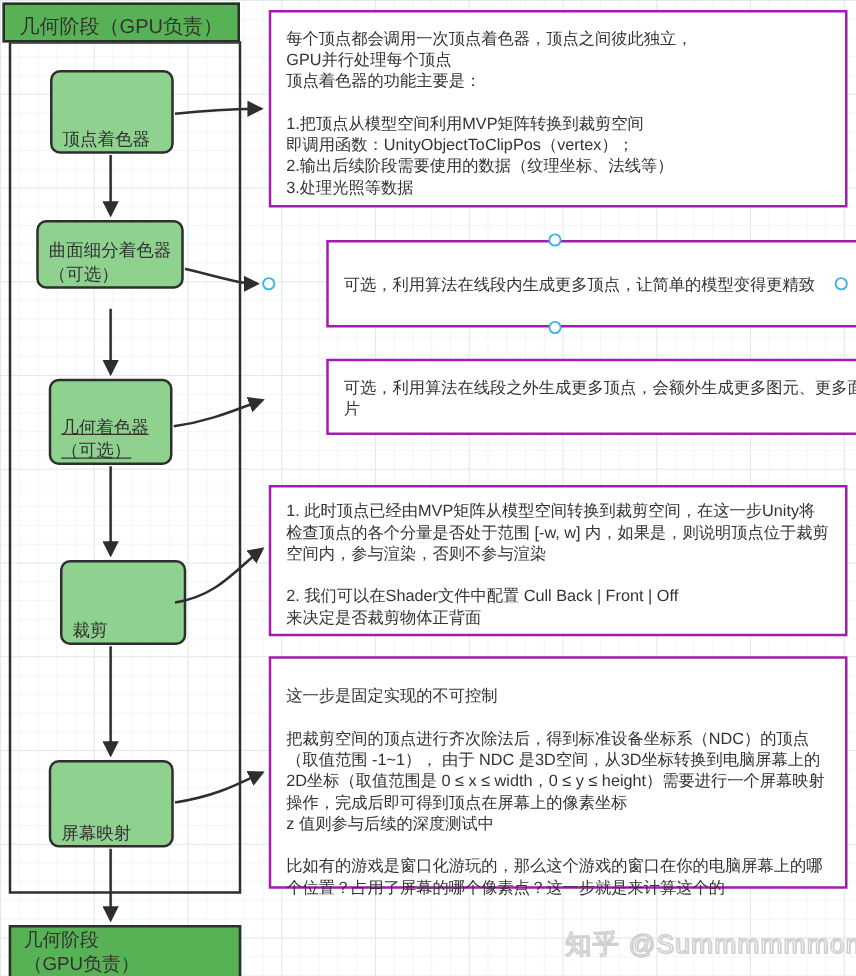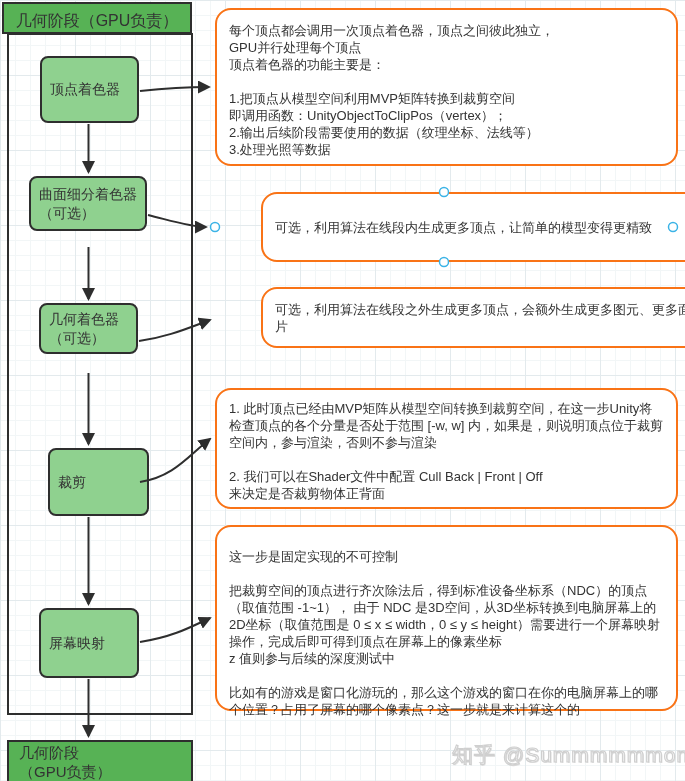--- a/index.html
+++ b/index.html
@@ -33,31 +33,31 @@
   
   .frame{
     left:7px; top:33px; width:186px; height:682px;
     border:2px solid #2e2e2e; background:transparent;
   }
   
   .node{
     background:#8fd18f;
     border:2px solid #2e2e2e;
     border-radius:8px;
-    display:flex; align-items:center;
+    display:flex; align-items:flex-end;
     font-size:14px; line-height:19px;
     padding-left:8px;
     white-space:pre-line;
     color:#333;
   }
   
   .note{
     background:#ffffff;
-    border:2px solid #f97316;
-    border-radius:16px;
+    border:2px solid #a21caf;
+    border-radius:0;
     font-size:13px; line-height:17px;
     padding:12px 12px;
     white-space:pre-line;
     color:#333;
     display:flex; flex-direction:column; justify-content:flex-start;
   }
   .note.vcenter{ justify-content:center; padding-top:0; padding-bottom:0;margin-left:46px; }
   svg.overlay{ position:absolute; left:0; top:0; width:685px; height:781px; pointer-events:none; }
   .watermark{
     left:452px; top:741px;
@@ -82,21 +82,21 @@
 （GPU负责）</span>
 </div>
 
 <div class="abs node" style="left:40px; top:56px;  width:99px;  height:67px;">
   <span>顶点着色器</span>
 </div>
 <div class="abs node" style="left:29px; top:176px; width:118px; height:55px;">
   <span>曲面细分着色器
 （可选）</span>
 </div>
-<div class="abs node" style="left:39px; top:303px; width:99px;  height:51px;">
+<div class="abs node" style="left:39px; top:303px; width:99px;  height:69px;text-decoration:underline;">
   <span>几何着色器
 （可选）</span>
 </div>
 <div class="abs node" style="left:48px; top:448px; width:101px; height:68px;">
   <span>裁剪</span>
 </div>
 <div class="abs node" style="left:39px; top:608px; width:100px; height:70px;">
   <span>屏幕映射</span>
 </div>
 

